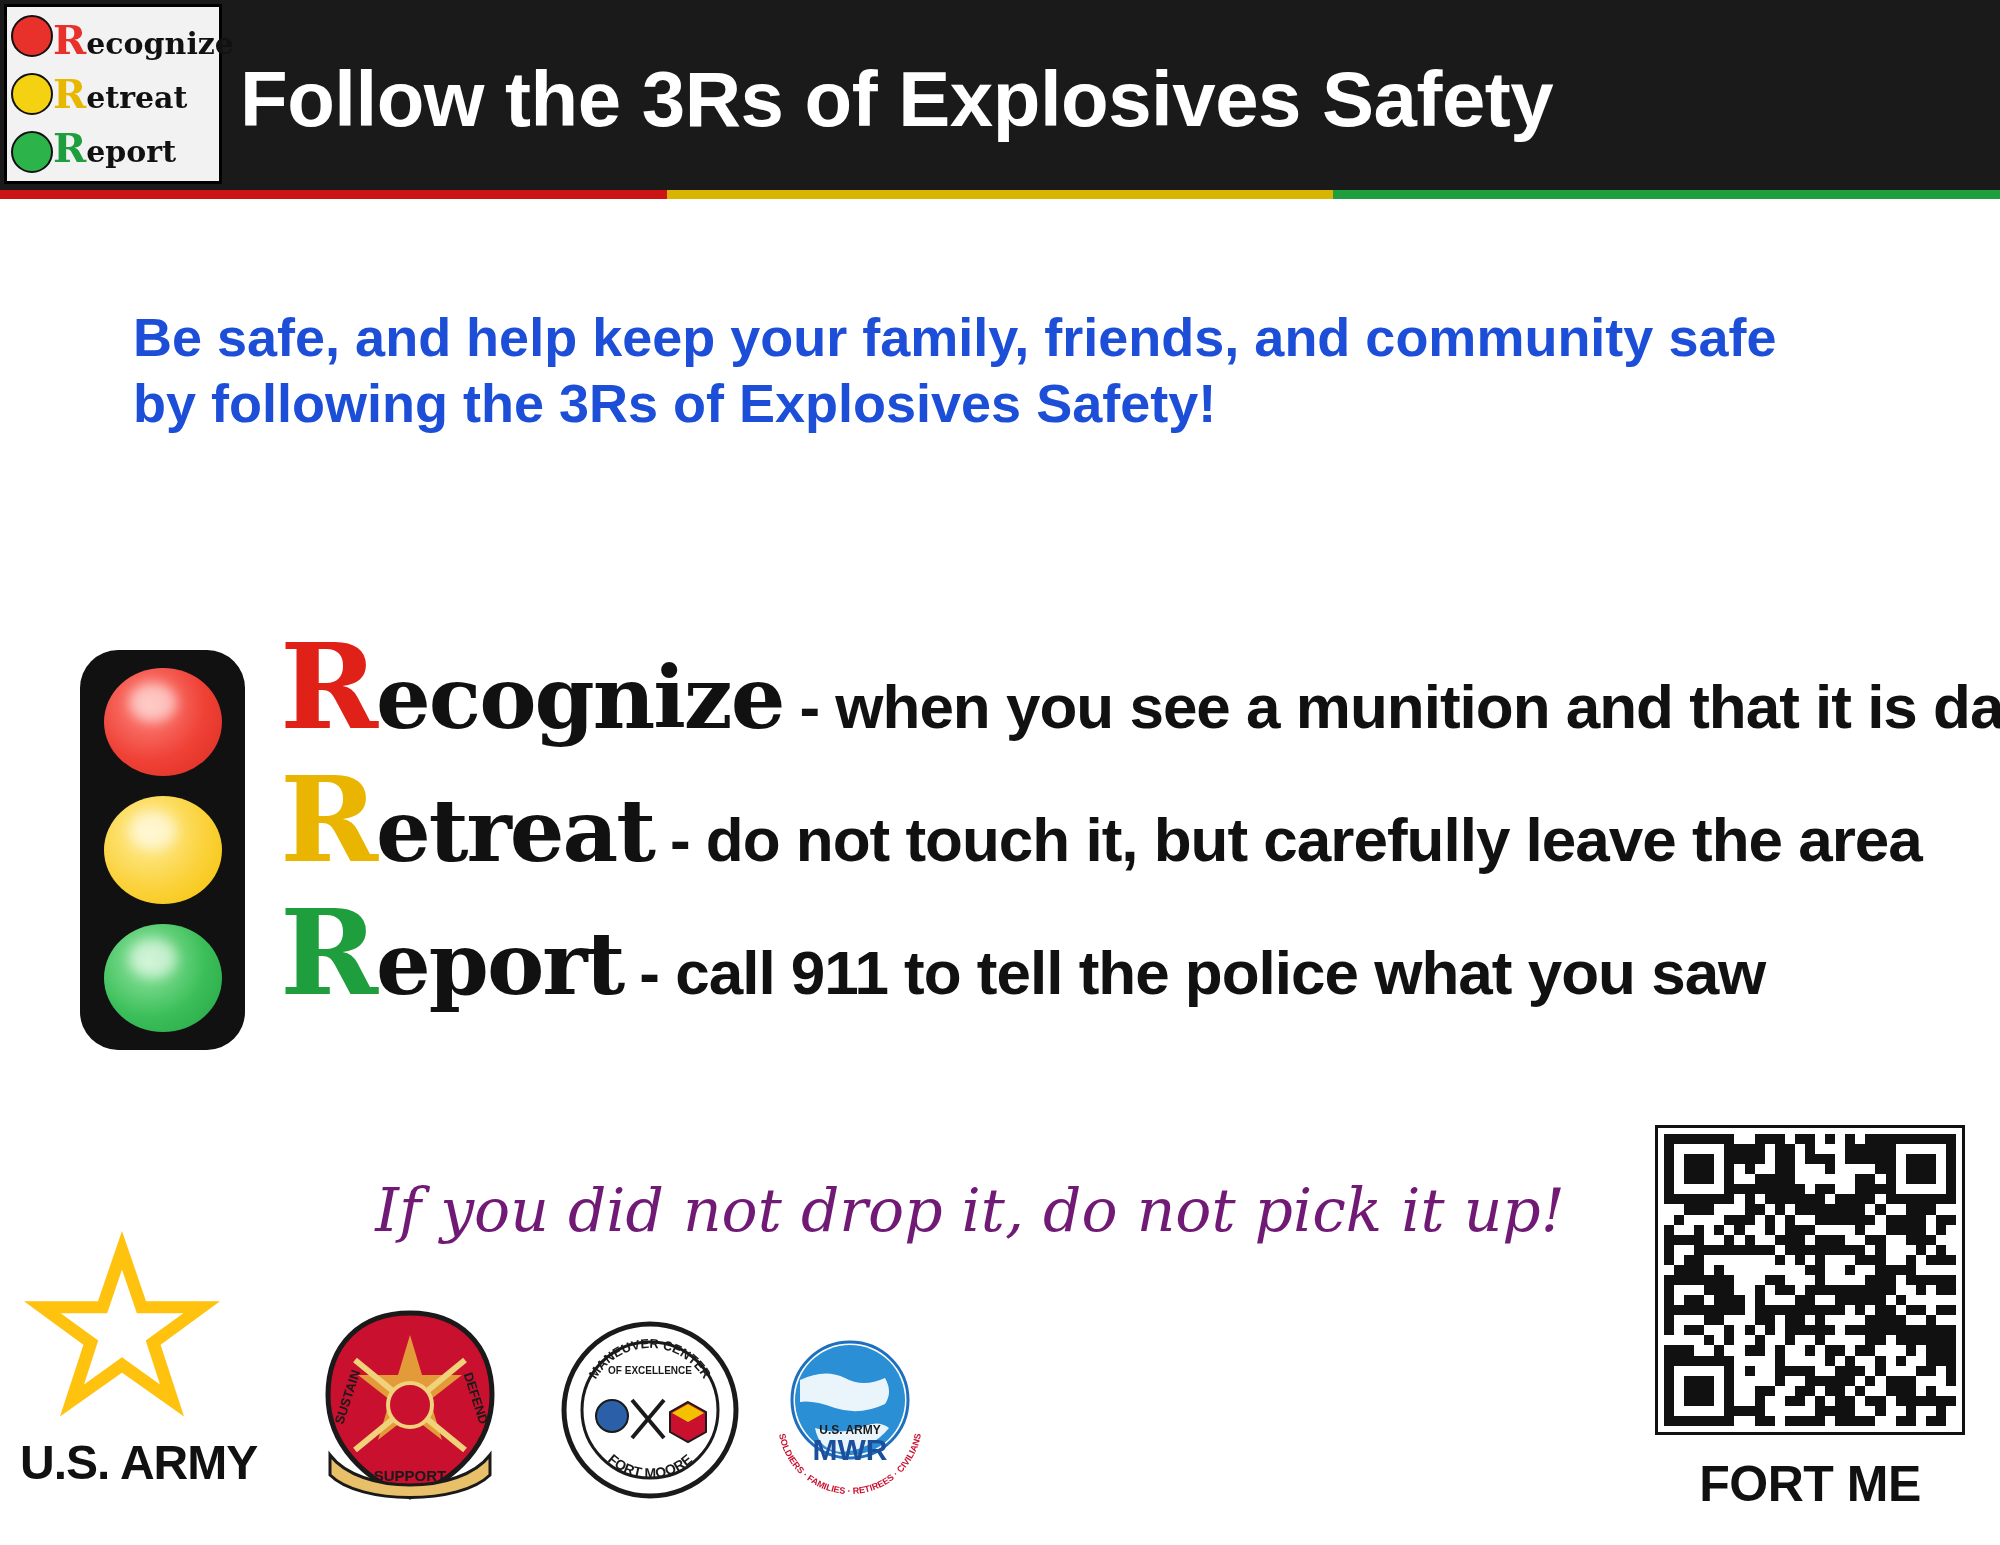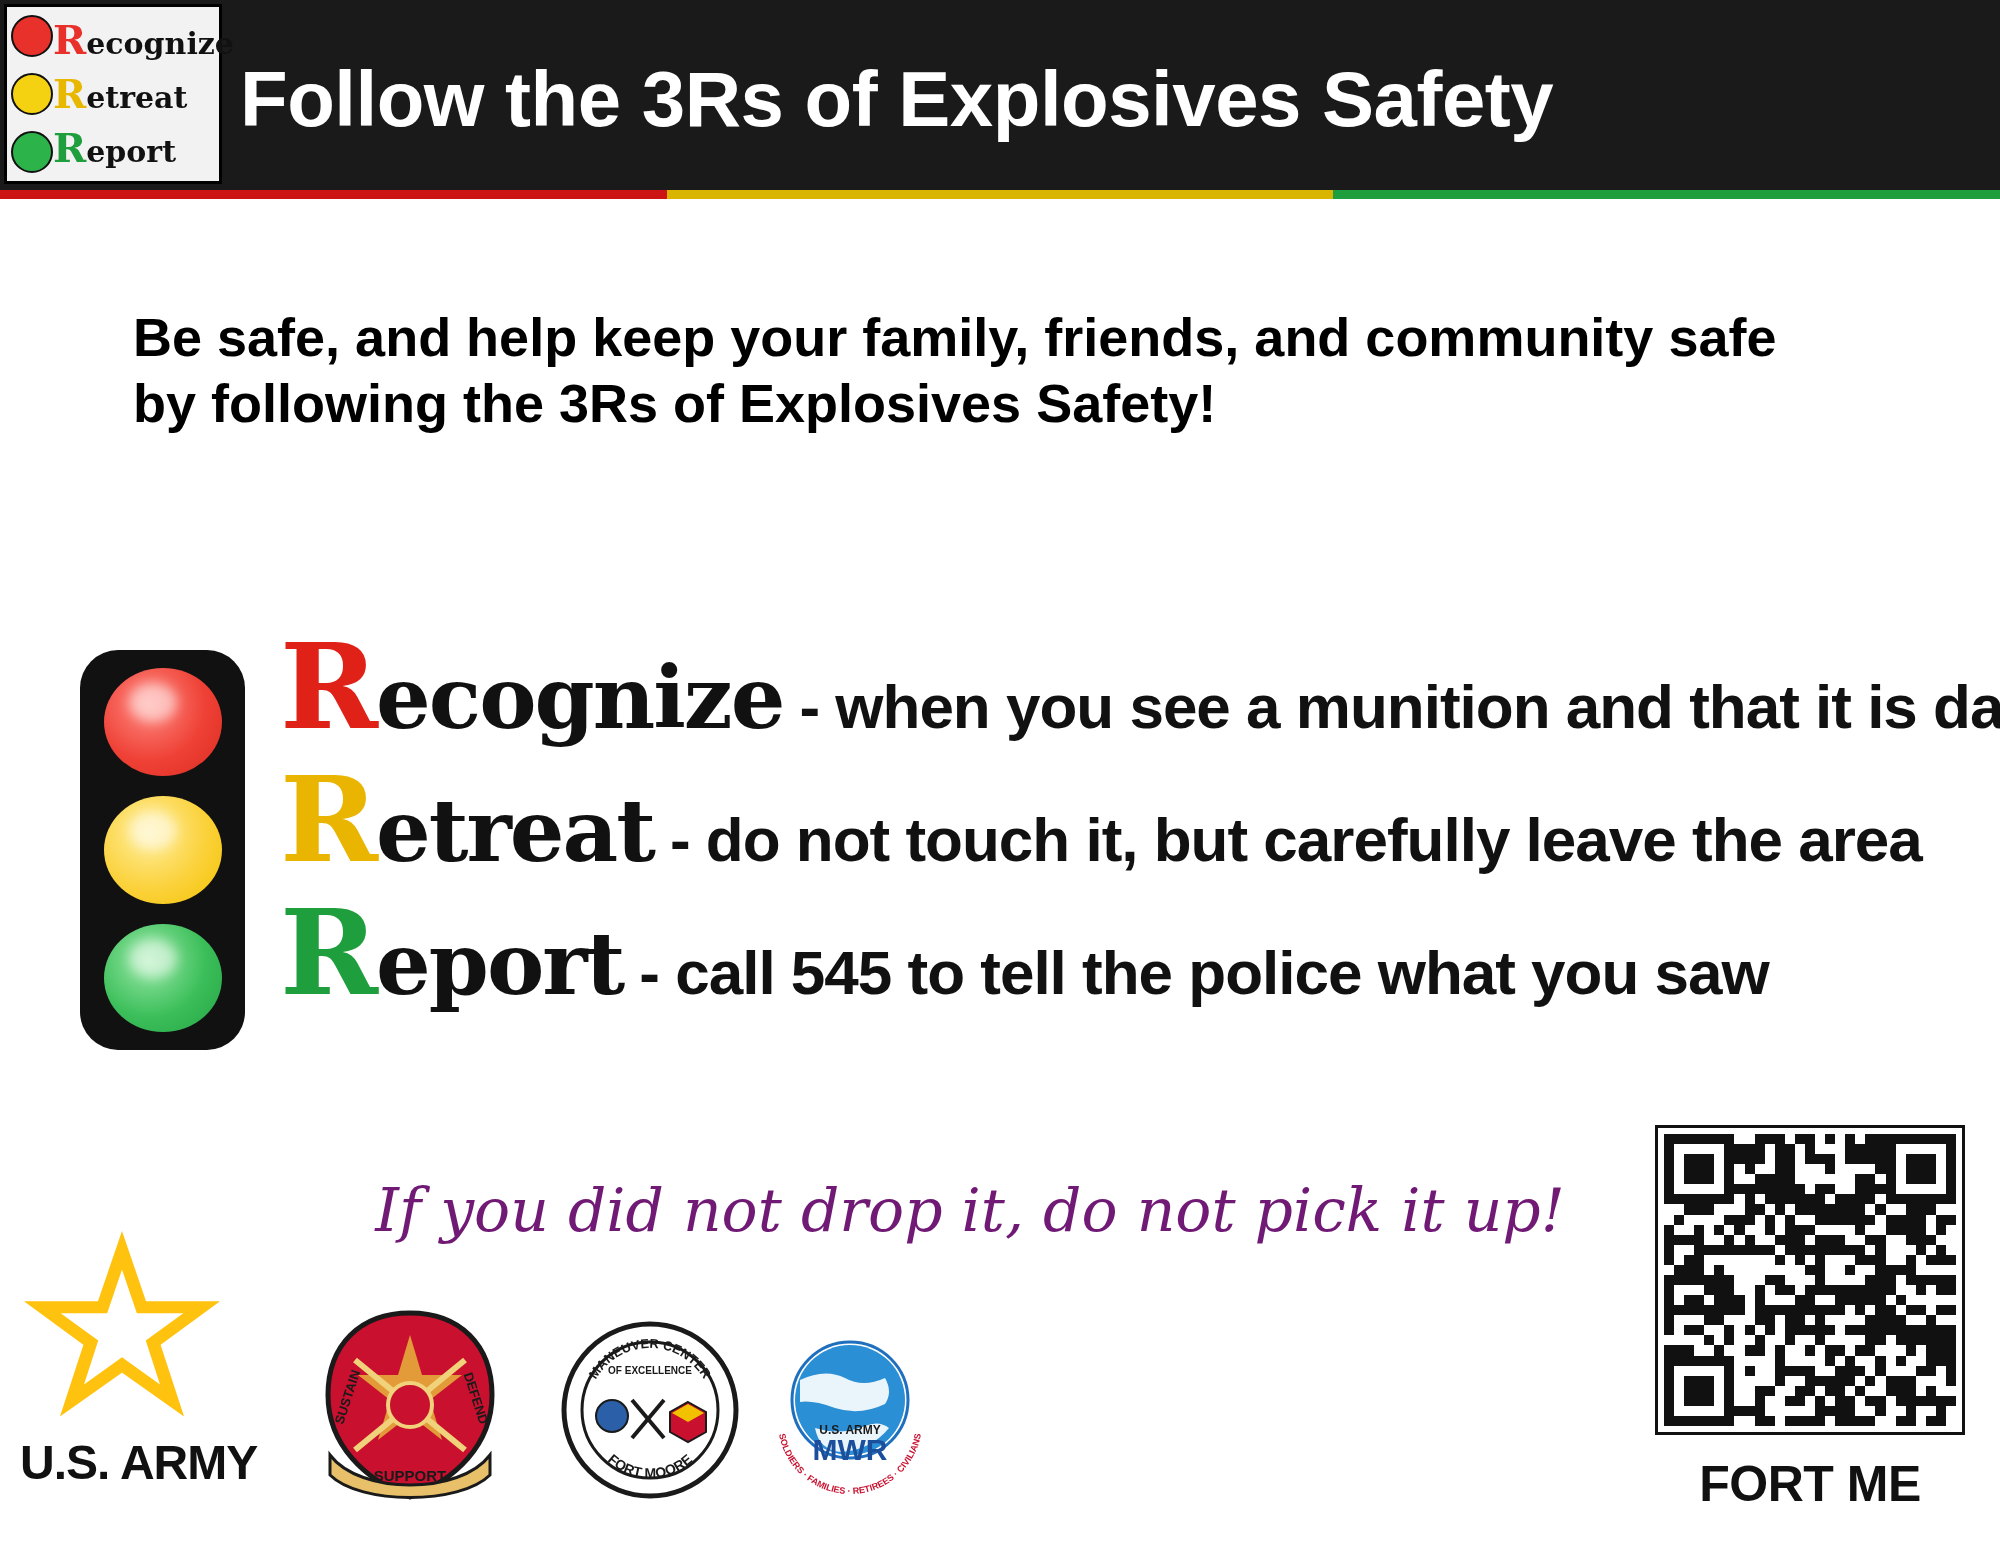--- a/index.html
+++ b/index.html
@@ -103,21 +103,21 @@
 
   
   .intro {
     position: absolute;
     left: 133px;
     top: 305px;
     width: 1720px;
     font-size: 54px;
     font-weight: bold;
     line-height: 1.22;
-    color: #000000;
+    color: #1d4ed8;
     font-family: "Liberation Sans", sans-serif;
   }
 
   
   .rs-block {
     position: absolute;
     left: 80px;
     top: 650px;
     width: 1880px;
   }
@@ -327,21 +327,21 @@
       <span class="rs-text">- when you see a munition and that it is dangerous</span>
     </div>
 
     <div class="rs-line yellow">
       <span class="rs-word"><span class="cap">R</span><span>etreat</span></span>
       <span class="rs-text">- do not touch it, but carefully leave the area</span>
     </div>
 
     <div class="rs-line green">
       <span class="rs-word"><span class="cap">R</span><span>eport</span></span>
-      <span class="rs-text">- call 545 to tell the police what you saw</span>
+      <span class="rs-text">- call 911 to tell the police what you saw</span>
     </div>
 
   </div>
 </div>
 
 <div class="slogan">If you did not drop it, do not pick it up!</div>
 
 <div class="army-star">
   <svg class="star-shape" viewBox="0 0 100 96">
     <polygon points="50,2 61.8,36.5 98,36.5 68.9,57.8 80.4,93 50,71.5 19.6,93 31.1,57.8 2,36.5 38.2,36.5" fill="#ffc20e" stroke="#ffc20e" stroke-width="1"></polygon>

